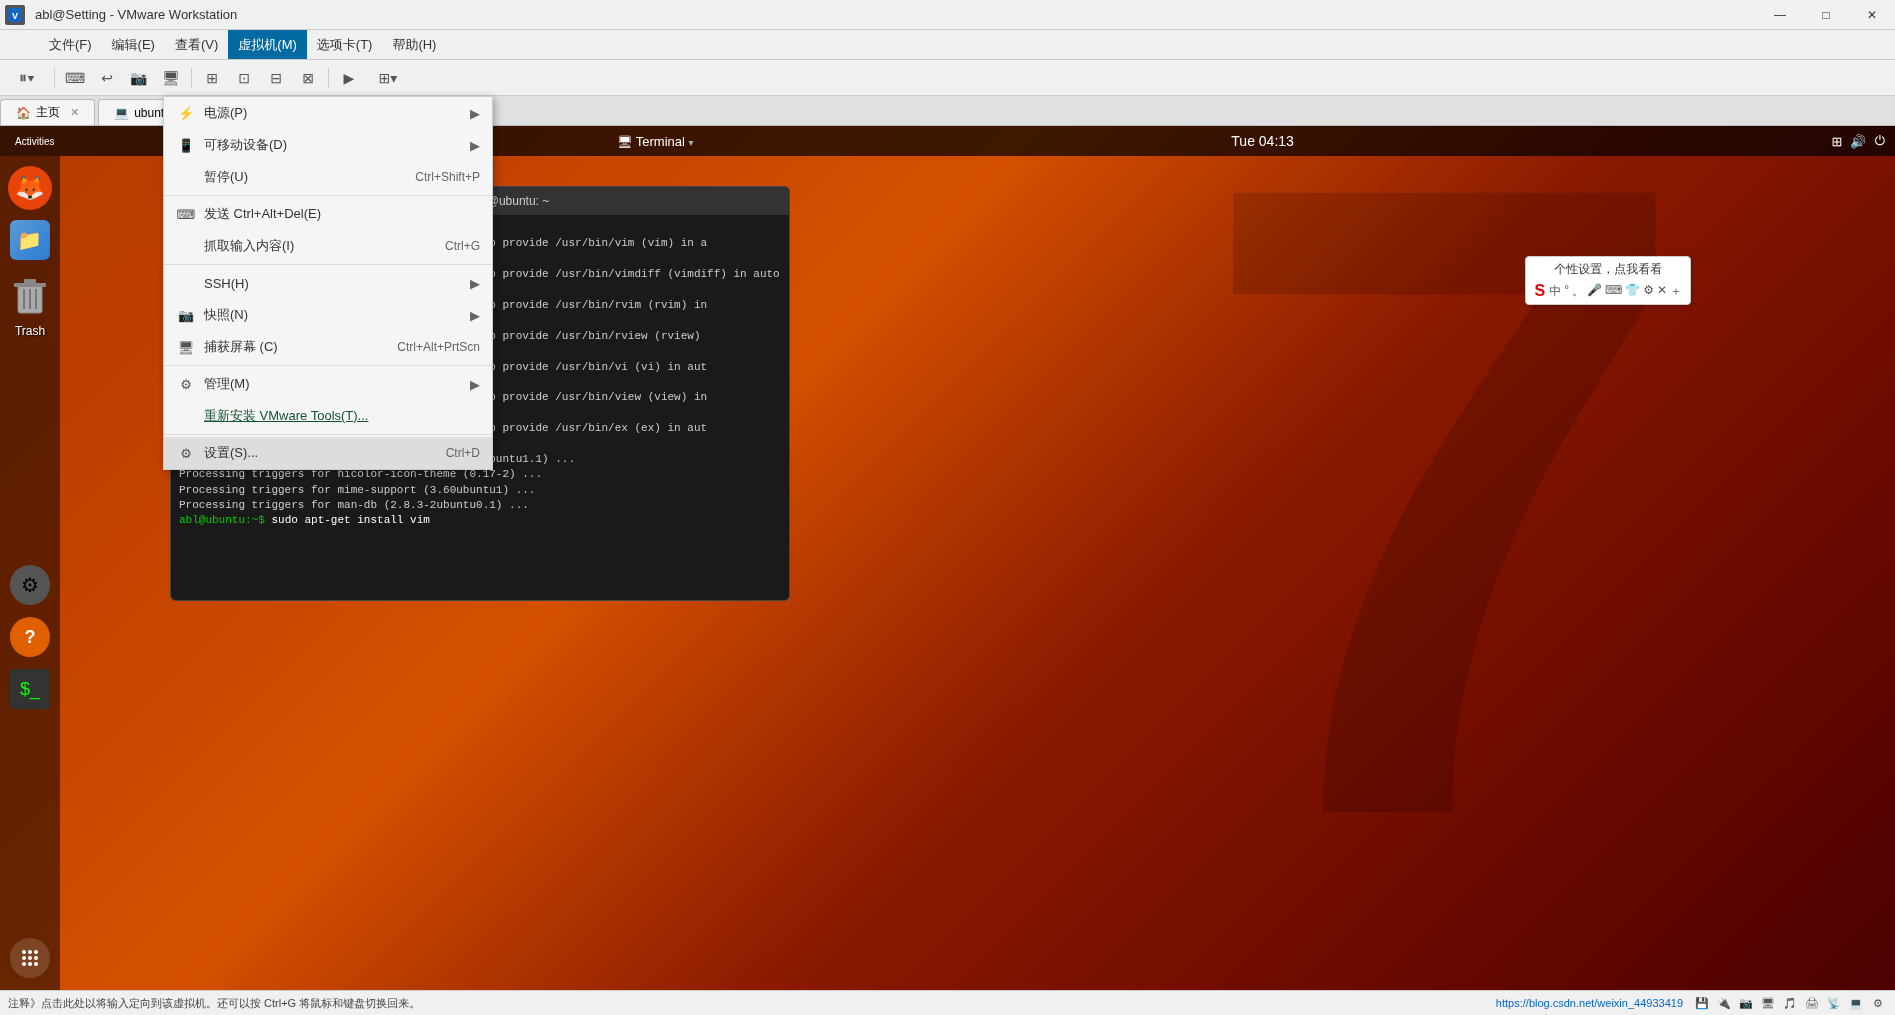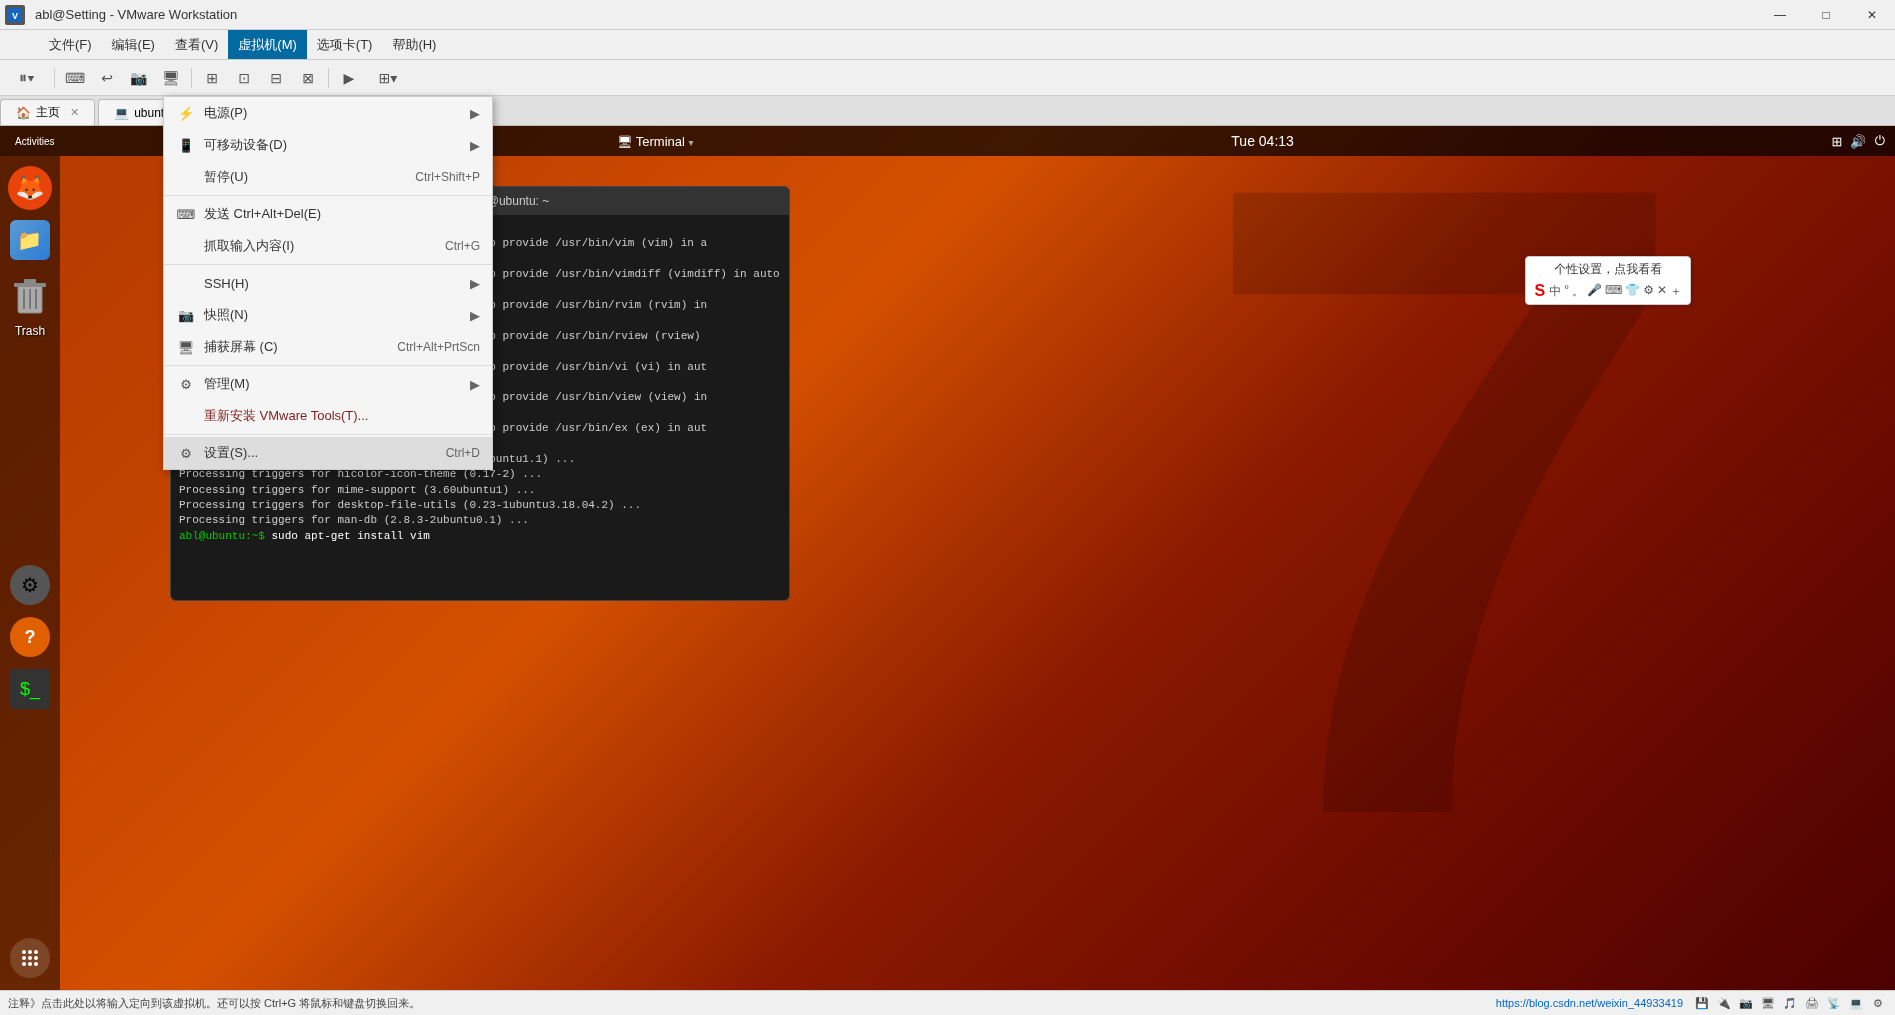--- a/index.html
+++ b/index.html
@@ -338,21 +338,21 @@
       font-size: 13px;
     }
     .dropdown-item {
       padding: 6px 12px;
       display: flex;
       align-items: center;
       justify-content: space-between;
       cursor: pointer;
       color: #333;
     }
-    .dropdown-item.disabled { color: #7f1d1d; cursor: default; }
+    .dropdown-item.disabled { color: #14532d; cursor: default; text-decoration: underline; }
     .dropdown-item.active-item { background: #ddd; }
     .dropdown-item .shortcut { color: #666; font-size: 12px; }
     .dropdown-item .arrow { color: #666; }
     .dropdown-item-icon {
       width: 20px;
       height: 20px;
       margin-right: 8px;
       display: inline-flex;
       align-items: center;
       justify-content: center;
@@ -584,21 +584,20 @@
         <div>update-alternatives: using /usr/bin/vim.basic to provide /usr/bin/vim (vim) in a<br>uto mode</div>
         <div>update-alternatives: using /usr/bin/vim.basic to provide /usr/bin/vimdiff (vimdiff) in auto mode</div>
         <div>update-alternatives: using /usr/bin/vim.basic to provide /usr/bin/rvim (rvim) in<br>&nbsp;auto mode</div>
         <div>update-alternatives: using /usr/bin/vim.basic to provide /usr/bin/rview (rview)<br>in auto mode</div>
         <div>update-alternatives: using /usr/bin/vim.basic to provide /usr/bin/vi (vi) in aut<br>o mode</div>
         <div>update-alternatives: using /usr/bin/vim.basic to provide /usr/bin/view (view) in<br>&nbsp;auto mode</div>
         <div>update-alternatives: using /usr/bin/vim.basic to provide /usr/bin/ex (ex) in aut<br>o mode</div>
         <div>Processing triggers for gnome-menus (3.13.3-11ubuntu1.1) ...</div>
         <div>Processing triggers for hicolor-icon-theme (0.17-2) ...</div>
         <div>Processing triggers for mime-support (3.60ubuntu1) ...</div>
-        <div>Processing triggers for desktop-file-utils (0.23-1ubuntu3.18.04.2) ...</div>
         <div>Processing triggers for man-db (2.8.3-2ubuntu0.1) ...</div>
         <div>
           <span style="color:#00cc00;">abl@ubuntu:~$</span>
           <span style="color:white;"> sudo apt-get install vim</span><span class="cursor"> </span>
         </div>
       </div>
     </div>
 
     <div class="ime-toolbar">
       <div class="ime-hint">个性设置，点我看看</div>

